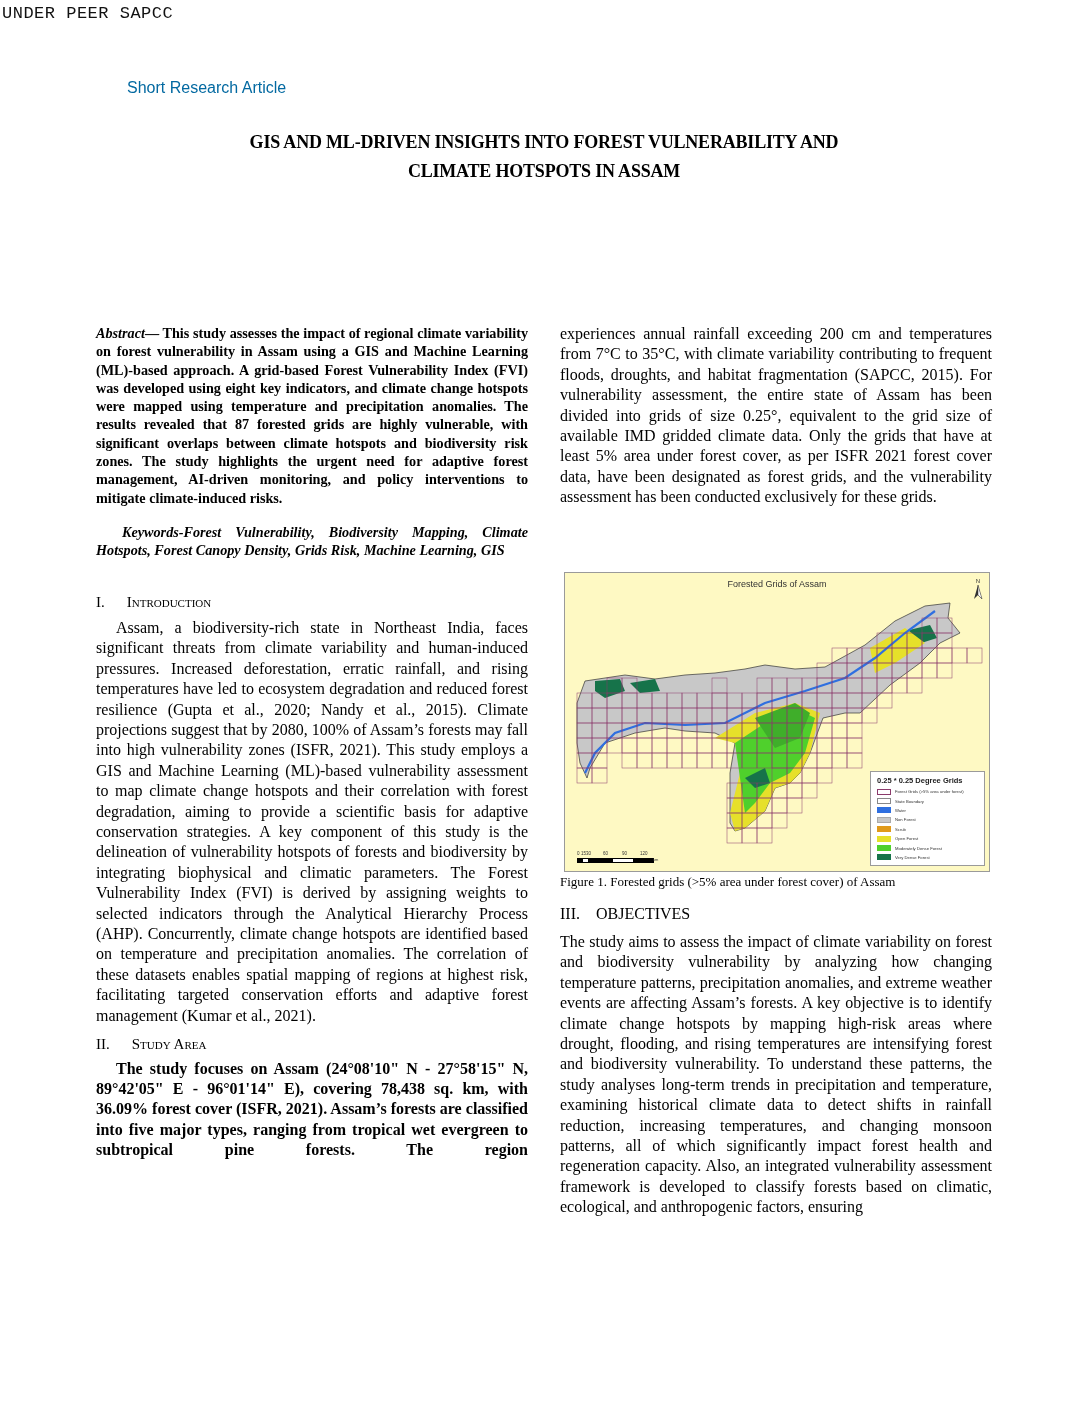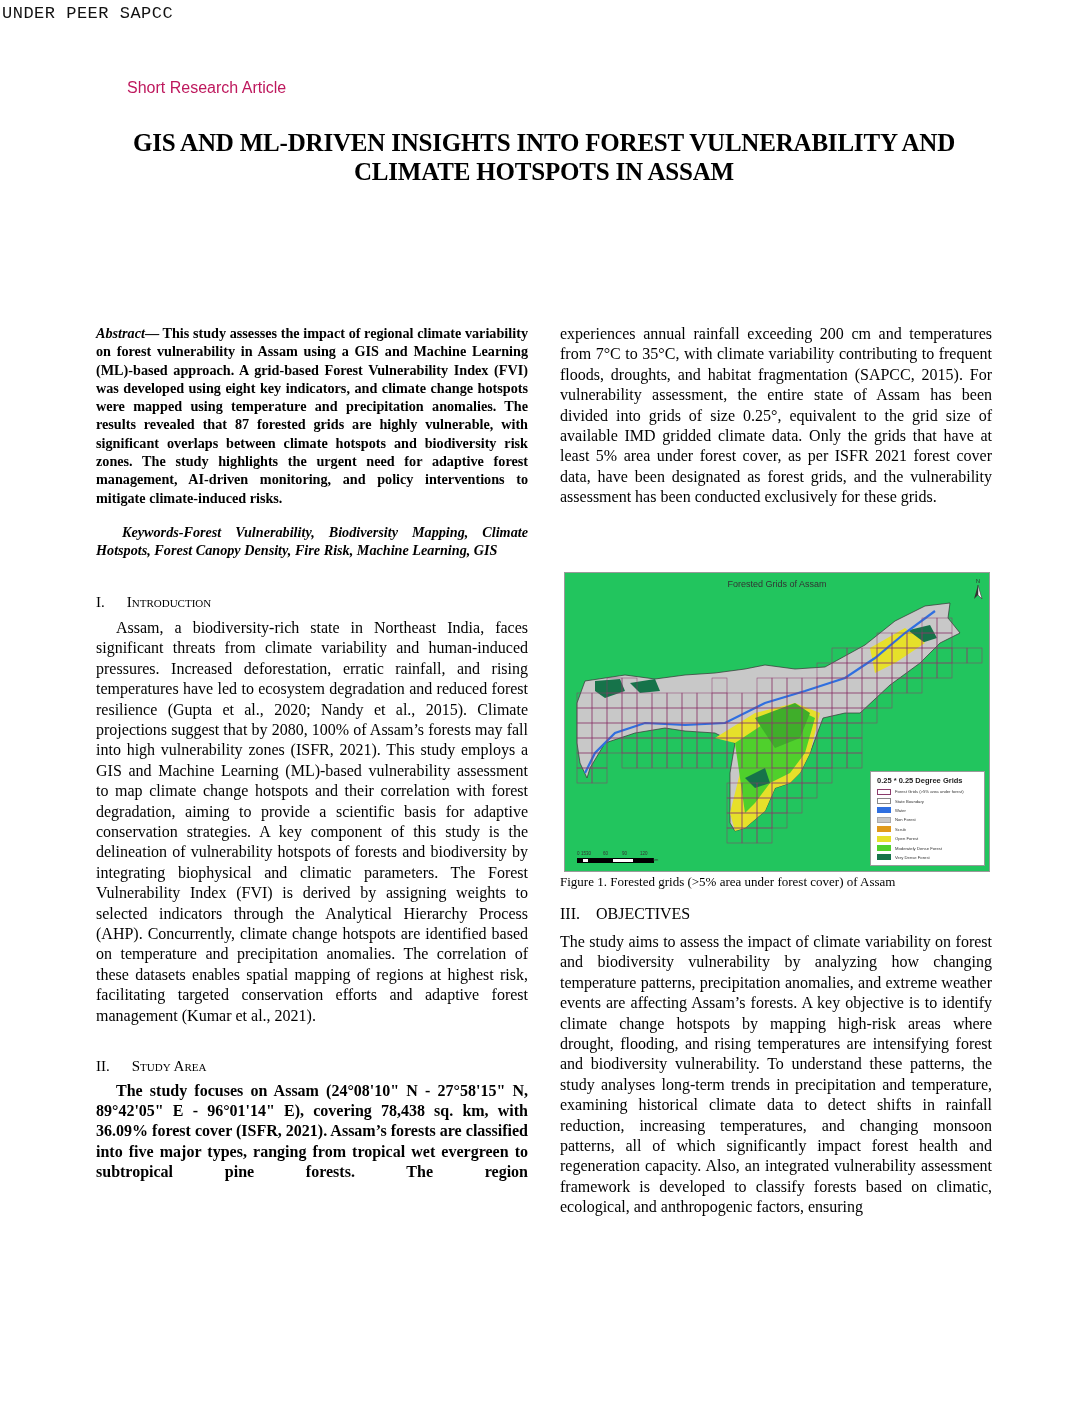--- a/index.html
+++ b/index.html
@@ -1,33 +1,33 @@
 <!DOCTYPE html>
 <html><head>
   <meta charset="utf-8">
   <style>
     html, body { margin: 0; padding: 0; background: #ffffff; }
     body { width: 1088px; height: 1408px; position: relative; overflow: hidden; color: #000; }
     .review-stamp { position: absolute; left: 2px; top: 4px; font-family: "Liberation Mono", monospace; font-size: 17px; letter-spacing: 0.5px; color: #111; }
-    .article-type { position: absolute; left: 127px; top: 79px; font-family: "Liberation Sans", sans-serif; font-size: 16px; color: #be185d; }
-    .title { position: absolute; left: 100px; top: 128px; width: 888px; text-align: center; font-family: "Liberation Serif", serif; font-weight: bold; font-size: 25px; line-height: 29px; letter-spacing: -0.2px; }
+    .article-type { position: absolute; left: 127px; top: 79px; font-family: "Liberation Sans", sans-serif; font-size: 16px; color: #0369a1; }
+    .title { position: absolute; left: 100px; top: 128px; width: 888px; text-align: center; font-family: "Liberation Serif", serif; font-weight: bold; font-size: 18px; line-height: 29px; letter-spacing: -0.2px; }
     .col { position: absolute; font-family: "Liberation Serif", serif; font-size: 16px; line-height: 20.4px; text-align: justify; }
     .col-left { left: 96px; top: 324px; width: 432px; }
     .col-right { left: 560px; top: 324px; width: 432px; }
     .abstract { font-weight: bold; font-size: 14.2px; line-height: 18.3px; margin: 0; }
     .abstract .lead { font-style: italic; }
     .keywords { font-weight: bold; font-style: italic; font-size: 14.2px; line-height: 18.3px; margin: 16px 0 0 0; text-indent: 26px; }
     .heading { text-align: left; font-size: 15px; margin: 0; }
     .heading .num { display: inline-block; margin-right: 22px; }
     .heading .smallcaps { font-variant: small-caps; }
     .para { margin: 0; text-indent: 20px; }
     .para.noindent { text-indent: 0; }
     .h-intro { margin-top: 32px; margin-bottom: 6px; }
-    .h-study { margin-top: 30px; margin-bottom: 4px; }
-    .figure { position: absolute; left: 564px; top: 572px; width: 424px; height: 298px; border: 1.5px solid #9a9a9a; background: #22c55e; }
+    .h-study { margin-top: 8px; margin-bottom: 4px; }
+    .figure { position: absolute; left: 564px; top: 572px; width: 424px; height: 298px; border: 1.5px solid #9a9a9a; background: #fef9c3; }
     .fig-caption { position: absolute; left: 560px; top: 874px; font-family: "Liberation Serif", serif; font-size: 13px; }
     .h-obj { position: absolute; left: 560px; top: 905px; width: 432px; font-size: 16px; text-align: left; font-family: "Liberation Serif", serif; }
     .obj-body { position: absolute; left: 560px; top: 932px; width: 432px; }
     .map-title { position: absolute; left: 0; width: 100%; top: 6px; text-align: center; font-family: "Liberation Sans", sans-serif; font-size: 9px; color: #333; }
     .north { position: absolute; left: 406px; top: 4px; width: 14px; height: 24px; }
     .legend { position: absolute; left: 305px; top: 198px; width: 113px; height: 93px; border: 1px solid #9a9a9a; background: #fff; font-family: "Liberation Sans", sans-serif; }
     .legend-title { font-size: 7.5px; font-weight: bold; margin: 4px 0 2px 6px; color: #222; }
     .legend-row { display: flex; align-items: center; height: 9.4px; margin-left: 6px; }
     .legend-swatch { width: 14px; height: 6px; margin-right: 4px; border: 0.5px solid #888; box-sizing: border-box; }
     .legend-label { font-size: 4.2px; color: #333; white-space: nowrap; }
@@ -43,21 +43,21 @@
 
 <div class="review-stamp">UNDER PEER SAPCC</div>
 <div class="article-type">Short Research Article</div>
 <div class="title">
   <div>GIS AND ML-DRIVEN INSIGHTS INTO FOREST VULNERABILITY AND</div>
   <div>CLIMATE HOTSPOTS IN ASSAM</div>
 </div>
 
 <div class="col col-left">
   <p class="abstract"><span class="lead">Abstract</span><span>—</span><span> This study assesses the impact of regional climate variability on forest vulnerability in Assam using a GIS and Machine Learning (ML)-based approach. A grid-based Forest Vulnerability Index (FVI) was developed using eight key indicators, and climate change hotspots were mapped using temperature and precipitation anomalies. The results revealed that 87 forested grids are highly vulnerable, with significant overlaps between climate hotspots and biodiversity risk zones. The study highlights the urgent need for adaptive forest management, AI-driven monitoring, and policy interventions to mitigate climate-induced risks.</span></p>
-  <p class="keywords">Keywords-Forest Vulnerability, Biodiversity Mapping, Climate Hotspots, Forest Canopy Density, Fire Risk, Machine Learning, GIS</p>
+  <p class="keywords">Keywords-Forest Vulnerability, Biodiversity Mapping, Climate Hotspots, Forest Canopy Density, Grids Risk, Machine Learning, GIS</p>
 
   <p class="heading h-intro"><span class="num">I.</span><span class="smallcaps">Introduction</span></p>
   <p class="para">Assam, a biodiversity-rich state in Northeast India, faces significant threats from climate variability and human-induced pressures. Increased deforestation, erratic rainfall, and rising temperatures have led to ecosystem degradation and reduced forest resilience (Gupta et al., 2020; Nandy et al., 2015). Climate projections suggest that by 2080, 100% of Assam’s forests may fall into high vulnerability zones (ISFR, 2021). This study employs a GIS and Machine Learning (ML)-based vulnerability assessment to map climate change hotspots and their correlation with forest degradation, aiming to provide a scientific basis for adaptive conservation strategies. A key component of this study is the delineation of vulnerability hotspots of forests and biodiversity by integrating biophysical and climatic parameters. The Forest Vulnerability Index (FVI) is derived by assigning weights to selected indicators through the Analytical Hierarchy Process (AHP). Concurrently, climate change hotspots are identified based on temperature and precipitation anomalies. The correlation of these datasets enables spatial mapping of regions at highest risk, facilitating targeted conservation efforts and adaptive forest management (Kumar et al., 2021).</p>
 
   <p class="heading h-study"><span class="num">II.</span><span class="smallcaps">Study Area</span></p>
   <p class="para" style="text-align-last: justify; font-weight: bold;">The study focuses on Assam (24°08'10" N - 27°58'15" N, 89°42'05" E - 96°01'14" E), covering 78,438 sq. km, with 36.09% forest cover (ISFR, 2021). Assam’s forests are classified into five major types, ranging from tropical wet evergreen to subtropical pine forests. The region</p>
 </div>
 
 <div class="col col-right">
   <p class="para noindent">experiences annual rainfall exceeding 200 cm and temperatures from 7°C to 35°C, with climate variability contributing to frequent floods, droughts, and habitat fragmentation (SAPCC, 2015). For vulnerability assessment, the entire state of Assam has been divided into grids of size 0.25°, equivalent to the grid size of available IMD gridded climate data. Only the grids that have at least 5% area under forest cover, as per ISFR 2021 forest cover data, have been designated as forest grids, and the vulnerability assessment has been conducted exclusively for these grids.</p>

